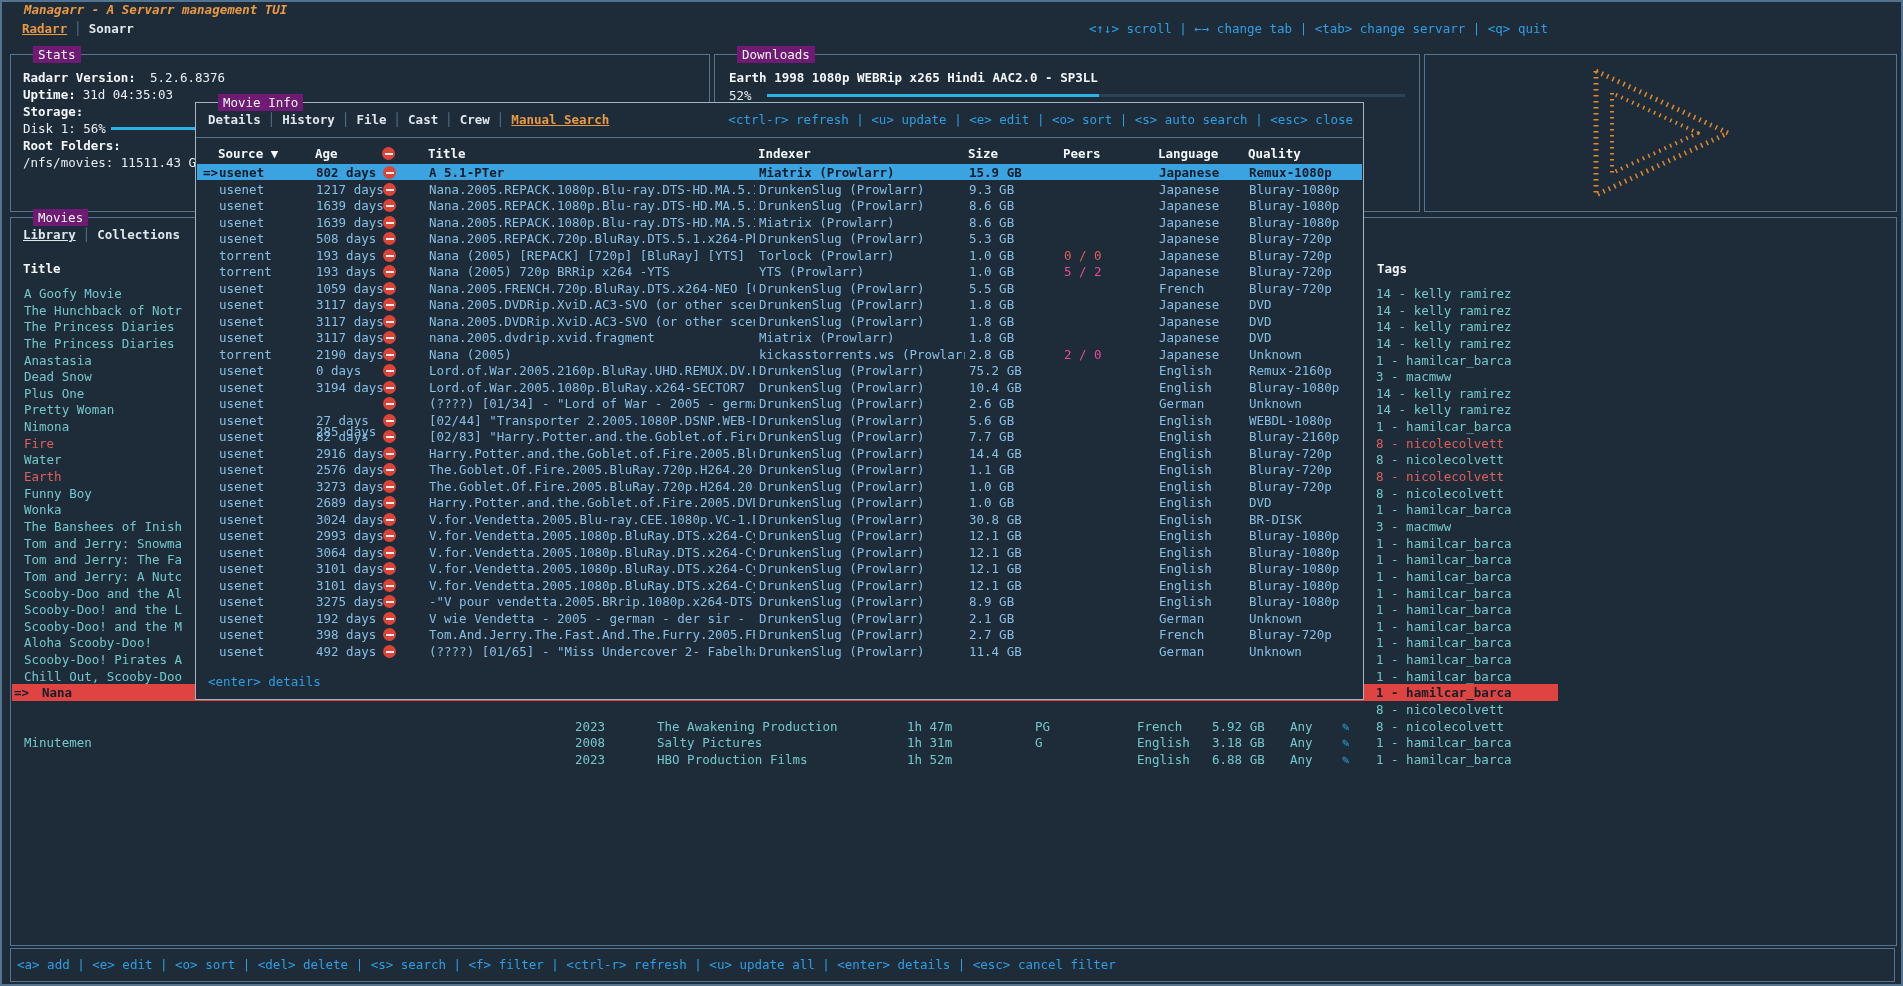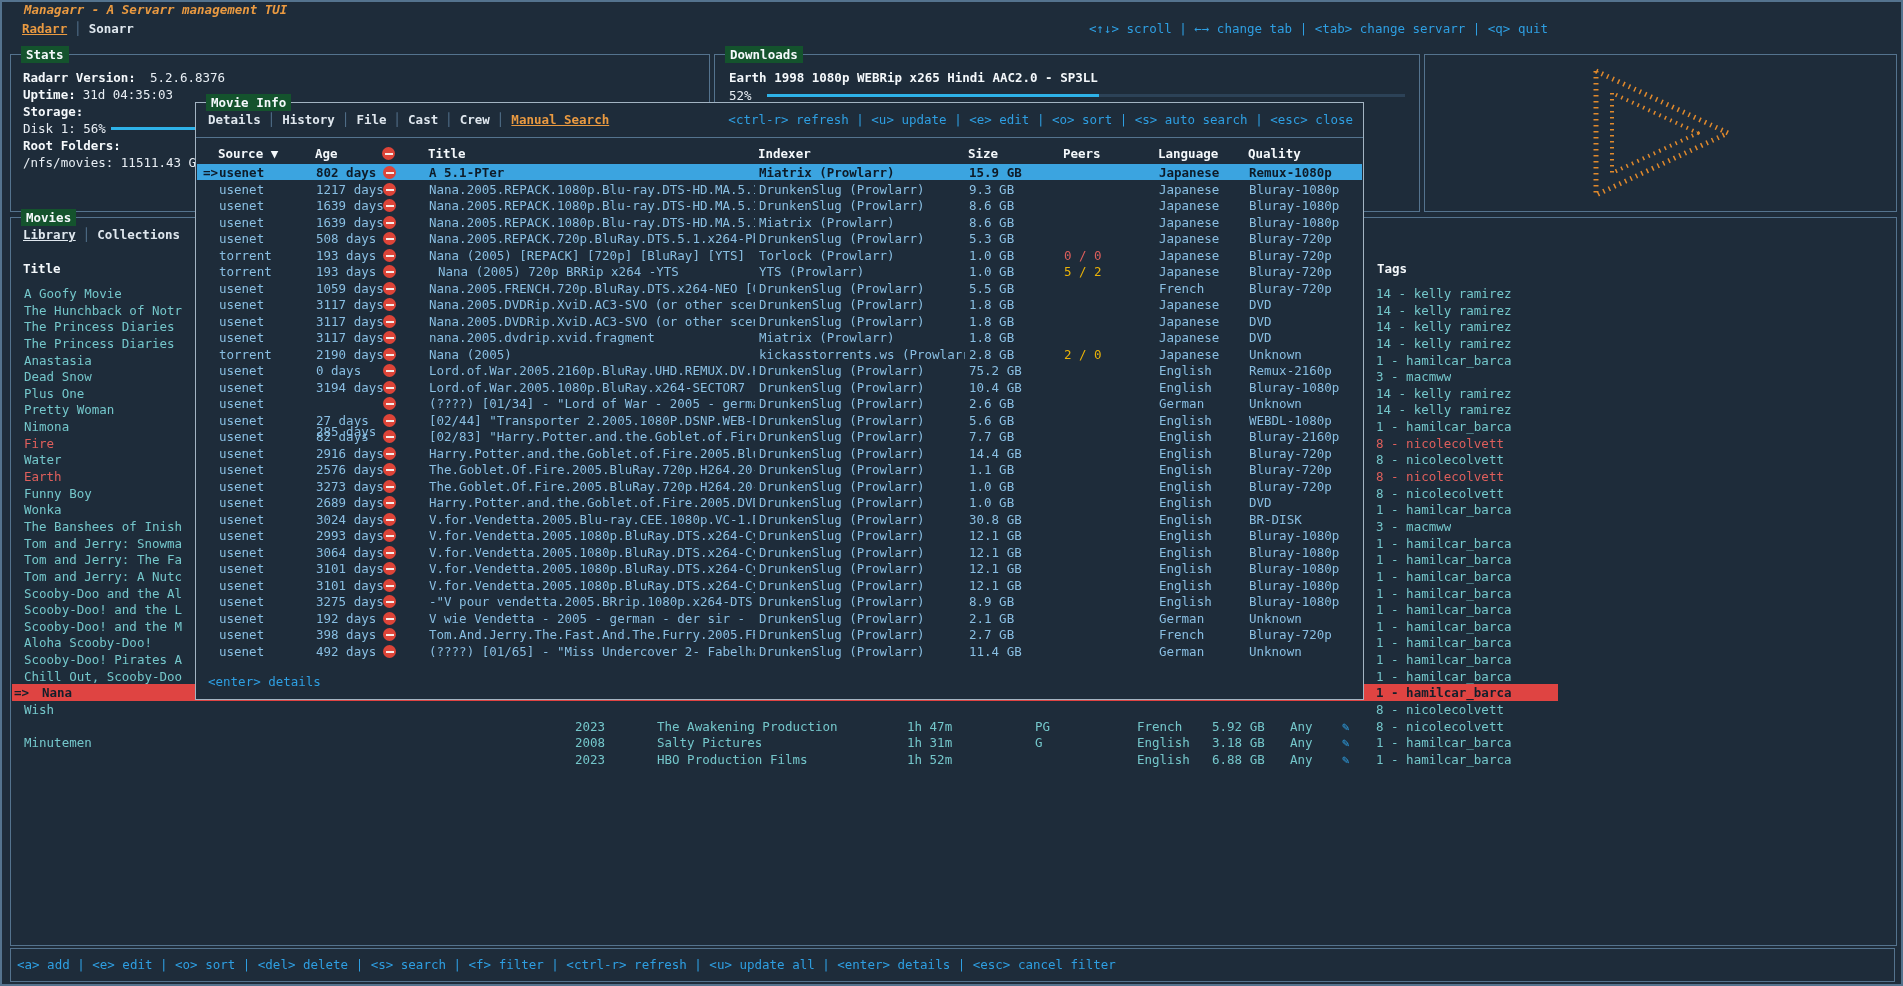--- a/index.html
+++ b/index.html
@@ -1,21 +1,21 @@
 <!DOCTYPE html>
 <html><head>
 <meta charset="utf-8">
 <style>
   html,body{margin:0;padding:0;background:#0d161f;}
   .screen{
     position:relative;width:1903px;height:986px;background:#1e2c3a;
     font-family:"DejaVu Sans Mono",monospace;font-size:12.5px;line-height:17px;
     color:#89bfe3;border:2px solid #54738e;box-sizing:border-box;overflow:hidden;
   }
-  .chip{position:absolute;top:-9px;left:10px;background:#14532d;padding:0 5px;font-weight:bold;color:#f4f8fb;z-index:3;white-space:nowrap;}
+  .chip{position:absolute;top:-9px;left:22px;background:#701a75;padding:0 5px;font-weight:normal;color:#f4f8fb;z-index:3;white-space:nowrap;}
   .app-title{position:absolute;top:-1px;left:16px;background:#1e2c3a;padding:0 6px;color:#ea9a41;font-weight:bold;font-style:italic;z-index:30;white-space:nowrap;}
   .tabbar{position:absolute;top:18px;left:20px;white-space:nowrap;z-index:5;}
   .tab{color:#dfe7ee;font-weight:bold;}
   .tab.on{color:#ea9a41;text-decoration:underline;}
   .sep{color:#54738e;padding:0 7px;}
   .help{color:#2e9fe2;white-space:nowrap;}
   .top-help{position:absolute;top:18px;right:353px;z-index:5;}
   .panel{position:absolute;border:1px solid #54738e;background:#1e2c3a;box-sizing:border-box;z-index:1;}
   .pline{position:absolute;left:12px;white-space:nowrap;color:#e8eef4;}
   .lbl{font-weight:bold;color:#f4f8fb;}
@@ -47,21 +47,21 @@
   #modal-headers{position:absolute;left:0;top:42px;right:0;height:17px;}
   .th{position:absolute;font-weight:bold;color:#f4f8fb;white-space:nowrap;}
   #modal-rows{position:absolute;left:0;top:0;right:0;bottom:0;}
   .trow{position:absolute;left:1px;right:1px;height:16px;}
   .trow .c{position:absolute;top:0;white-space:nowrap;overflow:hidden;color:#89bfe3;}
   .trow .clip-t{width:326px;}
   .trow .clip-i{width:206px;}
   .trow.selb{background:#3ba4e0;}
   .trow.selb .c{color:#0e1b28;font-weight:bold;}
   .trow .peers-red{color:#df5f5c;}
-  .trow .peers-wh{color:#eab308;}
+  .trow .peers-wh{color:#ec4899;}
   .reject{position:absolute;width:13px;height:13px;border-radius:50%;background:#dd4438;top:2px;}
   .reject::after{content:"";position:absolute;left:2.5px;top:5.5px;width:8px;height:2px;background:#f6ece9;}
   .modal-footer{position:absolute;left:12px;top:570px;}
   .bottom-strip{position:absolute;left:8px;top:946px;width:1885px;height:34px;border:1px solid #54738e;box-sizing:border-box;z-index:4;}
   .bottom-strip .help{position:absolute;left:6px;top:7px;}
   .marker{font-weight:bold;}
 </style>
 </head>
 <body>
 
@@ -213,21 +213,20 @@
       <div class="mrow" style="top: 666px;">
         <span class="c teal" style="left: 12px; width: 540px;">Chill Out, Scooby-Doo</span>
         <span class="c teal" style="left: 1364px;">1 - hamilcar_barca</span>
       </div>
       <div class="mrow sel" style="top: 682px;">
         <span class="c teal marker" style="left: 2px;">=&gt;</span>
         <span class="c teal" style="left: 30px; width: 540px;">Nana</span>
         <span class="c teal" style="left: 1364px;">1 - hamilcar_barca</span>
       </div>
       <div class="mrow" style="top: 699px;">
-        <span class="c teal" style="left: 12px; width: 540px;">Wish</span>
         <span class="c teal" style="left: 1364px;">8 - nicolecolvett</span>
       </div>
       <div class="mrow" style="top: 716px;">
         <span class="c teal" style="left: 563px;">2023</span>
         <span class="c teal" style="left: 645px; width: 240px;">The Awakening Production</span>
         <span class="c teal" style="left: 895px;">1h 47m</span>
         <span class="c teal" style="left: 1023px;">PG</span>
         <span class="c teal" style="left: 1125px;">French</span>
         <span class="c teal" style="left: 1200px;">5.92 GB</span>
         <span class="c teal" style="left: 1278px;">Any</span>
@@ -334,21 +333,21 @@
           <span class="c clip-i" style="left: 562px;">Torlock (Prowlarr)</span>
           <span class="c" style="left: 772px;">1.0 GB</span>
           <span class="c peers-red" style="left: 867px;">0 / 0</span>
           <span class="c" style="left: 962px;">Japanese</span>
           <span class="c" style="left: 1052px;">Bluray-720p</span>
         </div>
         <div class="trow" style="top: 160px;">
           <span class="c" style="left: 22px;">torrent</span>
           <span class="c" style="left: 119px;">193 days</span>
           <span class="reject" style="left: 186px;"></span>
-          <span class="c clip-t" style="left: 232px; margin-left: 9px;">Nana (2005) 720p BRRip x264 -YTS</span>
+          <span class="c clip-t" style="left: 232px;">Nana (2005) 720p BRRip x264 -YTS</span>
           <span class="c clip-i" style="left: 562px;">YTS (Prowlarr)</span>
           <span class="c" style="left: 772px;">1.0 GB</span>
           <span class="c peers-wh" style="left: 867px;">5 / 2</span>
           <span class="c" style="left: 962px;">Japanese</span>
           <span class="c" style="left: 1052px;">Bluray-720p</span>
         </div>
         <div class="trow" style="top: 177px;">
           <span class="c" style="left: 22px;">usenet</span>
           <span class="c" style="left: 119px;">1059 days</span>
           <span class="reject" style="left: 186px;"></span>

